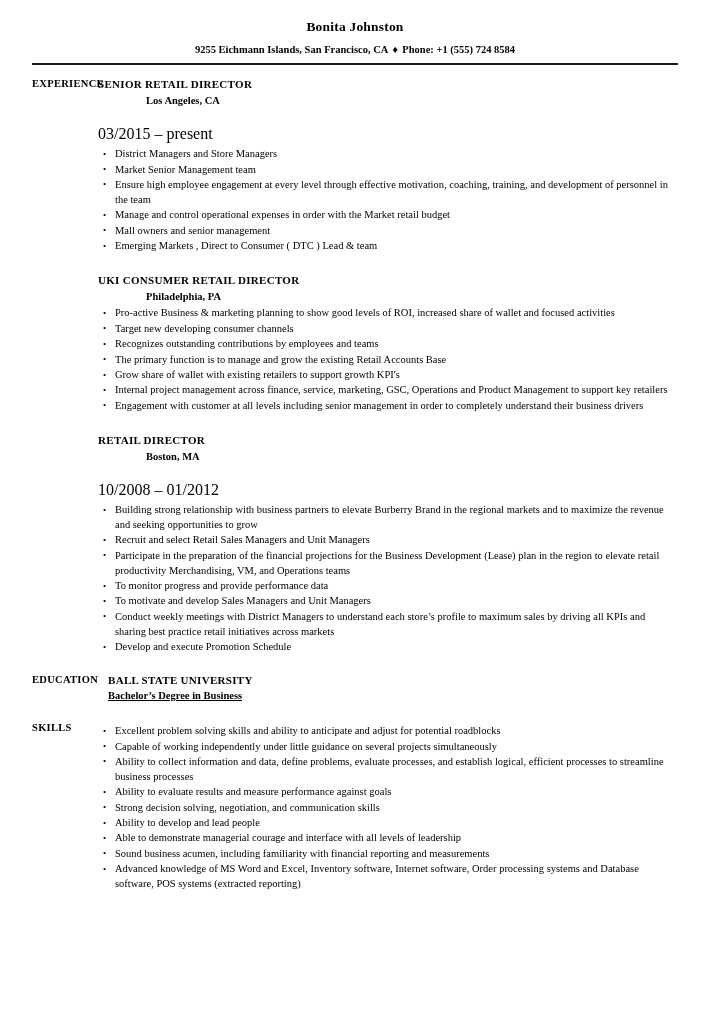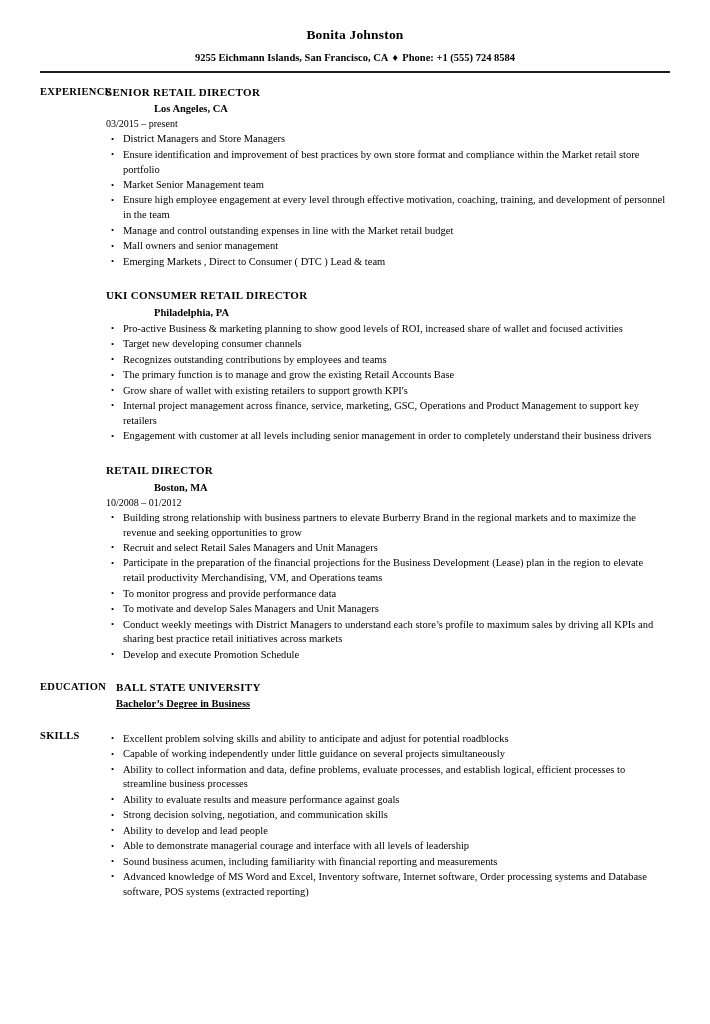--- a/index.html
+++ b/index.html
@@ -13,21 +13,21 @@
     height: 1024px;
     font-family: "Liberation Serif", "DejaVu Serif", serif;
     color: #000000;
     -webkit-font-smoothing: antialiased;
   }
   .page {
     position: relative;
     width: 710px;
     height: 1016px;
     box-sizing: border-box;
-    padding: 8px;
+    padding: 0;
     overflow: hidden;
   }
 
   
   .header {
     padding-top: 18px;
     text-align: center;
   }
   .cand-name {
     font-size: 13.5px;
@@ -88,23 +88,23 @@
     line-height: 1.3;
   }
   .job-location {
     font-size: 10.5px;
     font-weight: bold;
     line-height: 1.35;
     margin-top: 3px;
     margin-left: 48px;
   }
   .job-dates {
-    font-size: 10px;
+    font-size: 16px;
     line-height: 1.3;
-    margin-top: 1px;
+    margin-top: 16px;
   }
 
   
   ul.bullets {
     list-style: none;
     margin: 2px 0 0 0;
     padding: 0;
   }
   ul.bullets > li {
     position: relative;
@@ -156,24 +156,23 @@
   <div class="section sec-experience">
     <div class="sec-label">EXPERIENCE</div>
     <div class="sec-body">
 
       <div class="job">
         <div class="job-title">SENIOR RETAIL DIRECTOR</div>
         <div class="job-location">Los Angeles, CA</div>
         <div class="job-dates">03/2015 – present</div>
         <ul class="bullets">
           <li>District Managers and Store Managers</li>
-          <li>Ensure identification and improvement of best practices by own store format and compliance within the Market retail store portfolio</li>
           <li>Market Senior Management team</li>
           <li>Ensure high employee engagement at every level through effective motivation, coaching, training, and development of personnel in the team</li>
-          <li>Manage and control outstanding expenses in line with the Market retail budget</li>
+          <li>Manage and control operational expenses in order with the Market retail budget</li>
           <li>Mall owners and senior management</li>
           <li>Emerging Markets , Direct to Consumer ( DTC ) Lead &amp; team</li>
         </ul>
       </div>
 
       <div class="job">
         <div class="job-title">UKI CONSUMER RETAIL DIRECTOR</div>
         <div class="job-location">Philadelphia, PA</div>
         <ul class="bullets">
           <li>Pro-active Business &amp; marketing planning to show good levels of ROI, increased share of wallet and focused activities</li>

